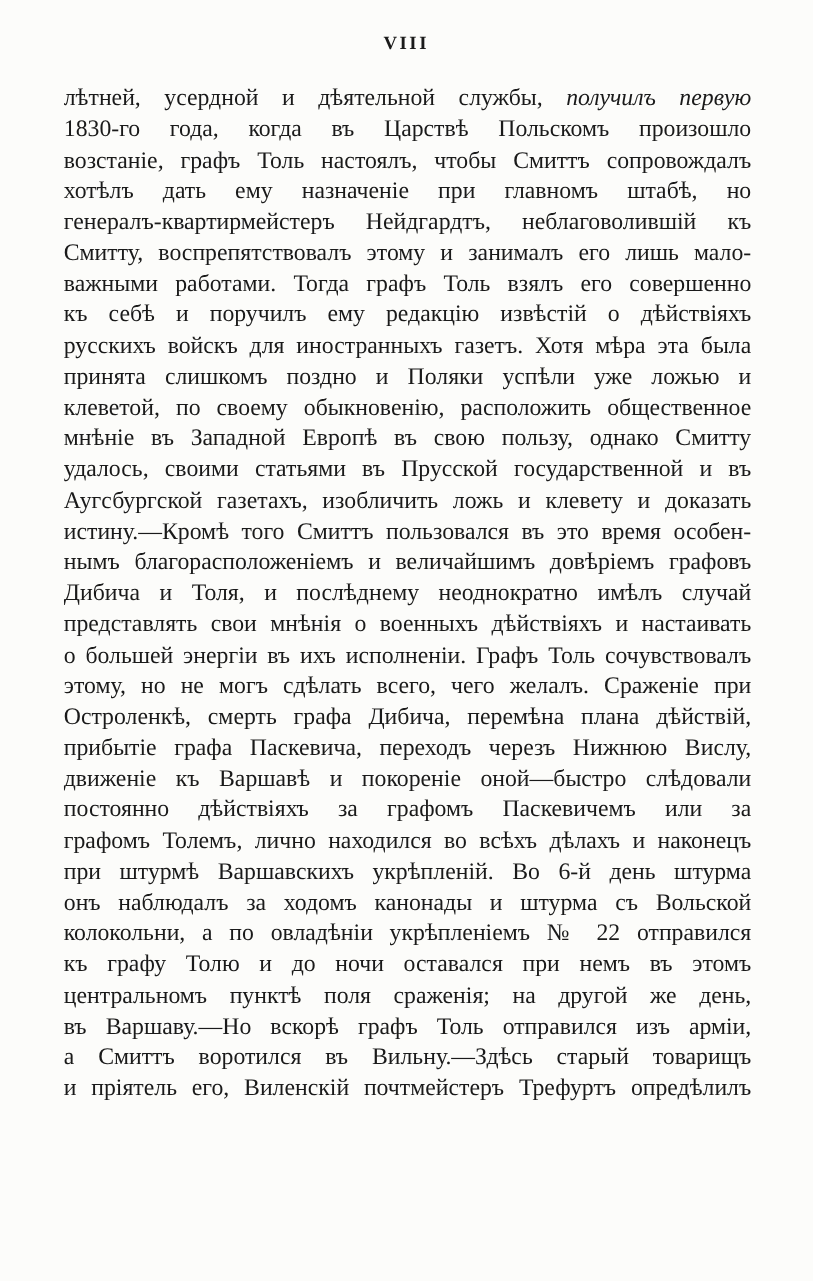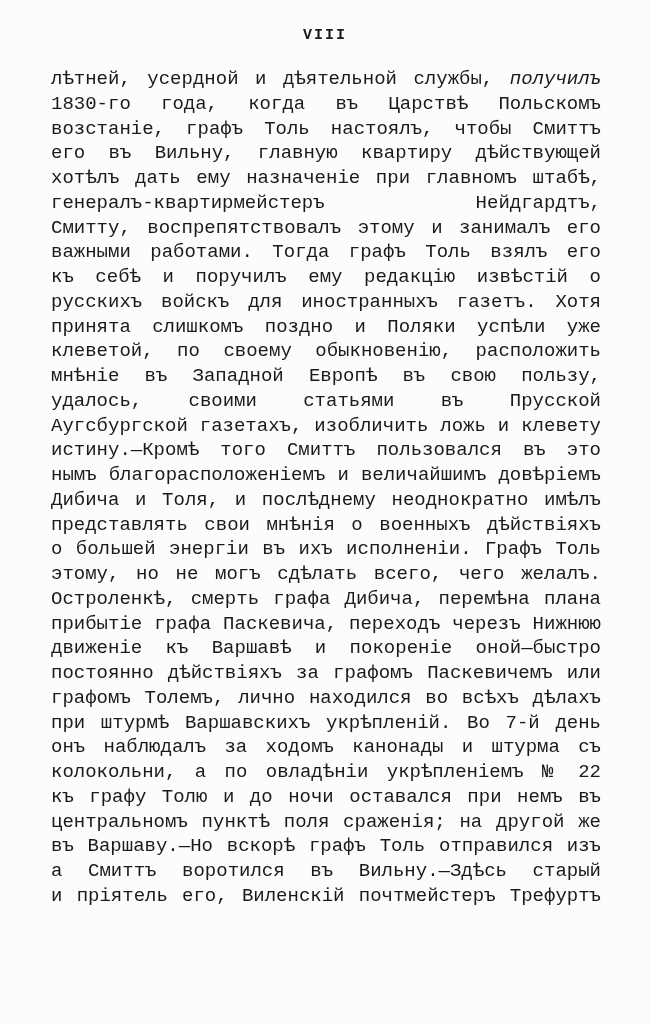--- a/index.html
+++ b/index.html
@@ -7,21 +7,21 @@
     padding: 0;
     background: #e8e8e6;
   }
   .page {
     position: relative;
     width: 650px;
     height: 1025px;
     margin: 0 auto;
     background: var(--paper, #fcfcfa);
     color: var(--ink, #1a1a1a);
-    font-family: Liberation Mono, monospace;
+    font-family: Liberation Serif, serif;
     overflow: hidden;
   }
   .page-number {
     position: absolute;
     top: 27px;
     left: 0;
     width: 100%;
     text-align: center;
     font-size: 15px;
     font-weight: bold;
@@ -50,21 +50,20 @@
 </style>
 </head>
 <body>
 
 <div class="page" style="--paper: #fcfcfa; --ink: #1a1a1a;">
   <div class="page-number">VIII</div>
   <div class="text-block">
       <div class="line"><span>лѣтней, усердной и дѣятельной службы, </span><span class="it">получилъ первую</span></div>
       <div class="line"><span>1830-го года, когда въ Царствѣ Польскомъ произошло</span></div>
       <div class="line"><span>возстаніе, графъ Толь настоялъ, чтобы Смиттъ сопровождалъ</span></div>
-      <div class="line"><span>его въ Вильну, главную квартиру дѣйствующей арміи, и</span></div>
       <div class="line"><span>хотѣлъ дать ему назначеніе при главномъ штабѣ, но</span></div>
       <div class="line"><span>генералъ-квартирмейстеръ Нейдгардтъ, неблаговолившій къ</span></div>
       <div class="line"><span>Смитту, воспрепятствовалъ этому и занималъ его лишь мало-</span></div>
       <div class="line"><span>важными работами. Тогда графъ Толь взялъ его совершенно</span></div>
       <div class="line"><span>къ себѣ и поручилъ ему редакцію извѣстій о дѣйствіяхъ</span></div>
       <div class="line"><span>русскихъ войскъ для иностранныхъ газетъ. Хотя мѣра эта была</span></div>
       <div class="line"><span>принята слишкомъ поздно и Поляки успѣли уже ложью и</span></div>
       <div class="line"><span>клеветой, по своему обыкновенію, расположить общественное</span></div>
       <div class="line"><span>мнѣніе въ Западной Европѣ въ свою пользу, однако Смитту</span></div>
       <div class="line"><span>удалось, своими статьями въ Прусской государственной и въ</span></div>
@@ -73,21 +72,21 @@
       <div class="line"><span>нымъ благорасположеніемъ и величайшимъ довѣріемъ графовъ</span></div>
       <div class="line"><span>Дибича и Толя, и послѣднему неоднократно имѣлъ случай</span></div>
       <div class="line"><span>представлять свои мнѣнія о военныхъ дѣйствіяхъ и настаивать</span></div>
       <div class="line"><span>о большей энергіи въ ихъ исполненіи. Графъ Толь сочувствовалъ</span></div>
       <div class="line"><span>этому, но не могъ сдѣлать всего, чего желалъ. Сраженіе при</span></div>
       <div class="line"><span>Остроленкѣ, смерть графа Дибича, перемѣна плана дѣйствій,</span></div>
       <div class="line"><span>прибытіе графа Паскевича, переходъ черезъ Нижнюю Вислу,</span></div>
       <div class="line"><span>движеніе къ Варшавѣ и покореніе оной—быстро слѣдовали</span></div>
       <div class="line"><span>постоянно дѣйствіяхъ за графомъ Паскевичемъ или за</span></div>
       <div class="line"><span>графомъ Толемъ, лично находился во всѣхъ дѣлахъ и наконецъ</span></div>
-      <div class="line"><span>при штурмѣ Варшавскихъ укрѣпленій. Во 7-й день штурма</span></div>
+      <div class="line"><span>при штурмѣ Варшавскихъ укрѣпленій. Во 6-й день штурма</span></div>
       <div class="line"><span>онъ наблюдалъ за ходомъ канонады и штурма съ Вольской</span></div>
       <div class="line"><span>колокольни, а по овладѣніи укрѣпленіемъ № 22 отправился</span></div>
       <div class="line"><span>къ графу Толю и до ночи оставался при немъ въ этомъ</span></div>
       <div class="line"><span>центральномъ пунктѣ поля сраженія; на другой же день,</span></div>
       <div class="line"><span>въ Варшаву.—Но вскорѣ графъ Толь отправился изъ арміи,</span></div>
       <div class="line"><span>а Смиттъ воротился въ Вильну.—Здѣсь старый товарищъ</span></div>
       <div class="line"><span>и пріятель его, Виленскій почтмейстеръ Трефуртъ опредѣлилъ</span></div>
     </div>
 </div>
 

